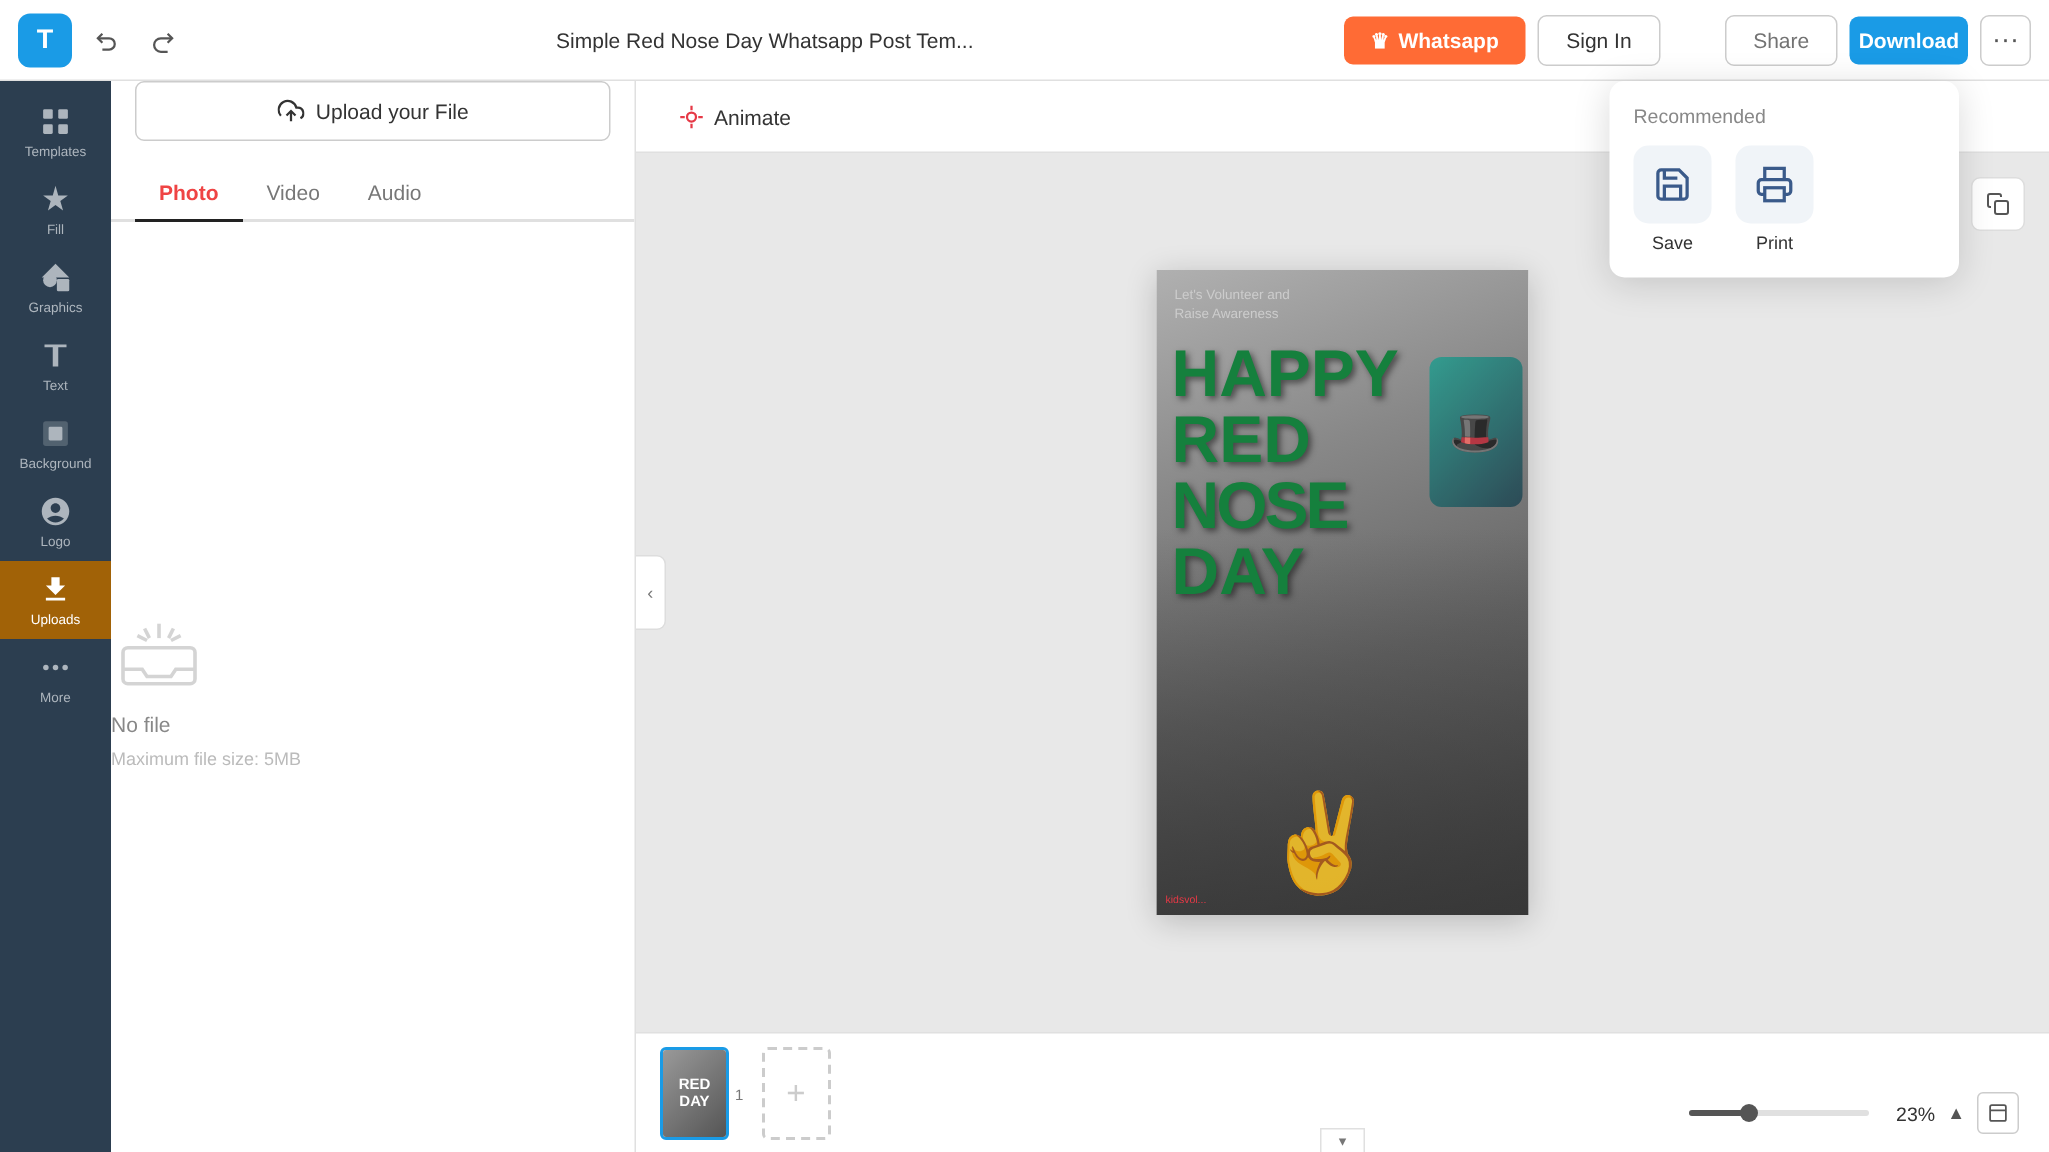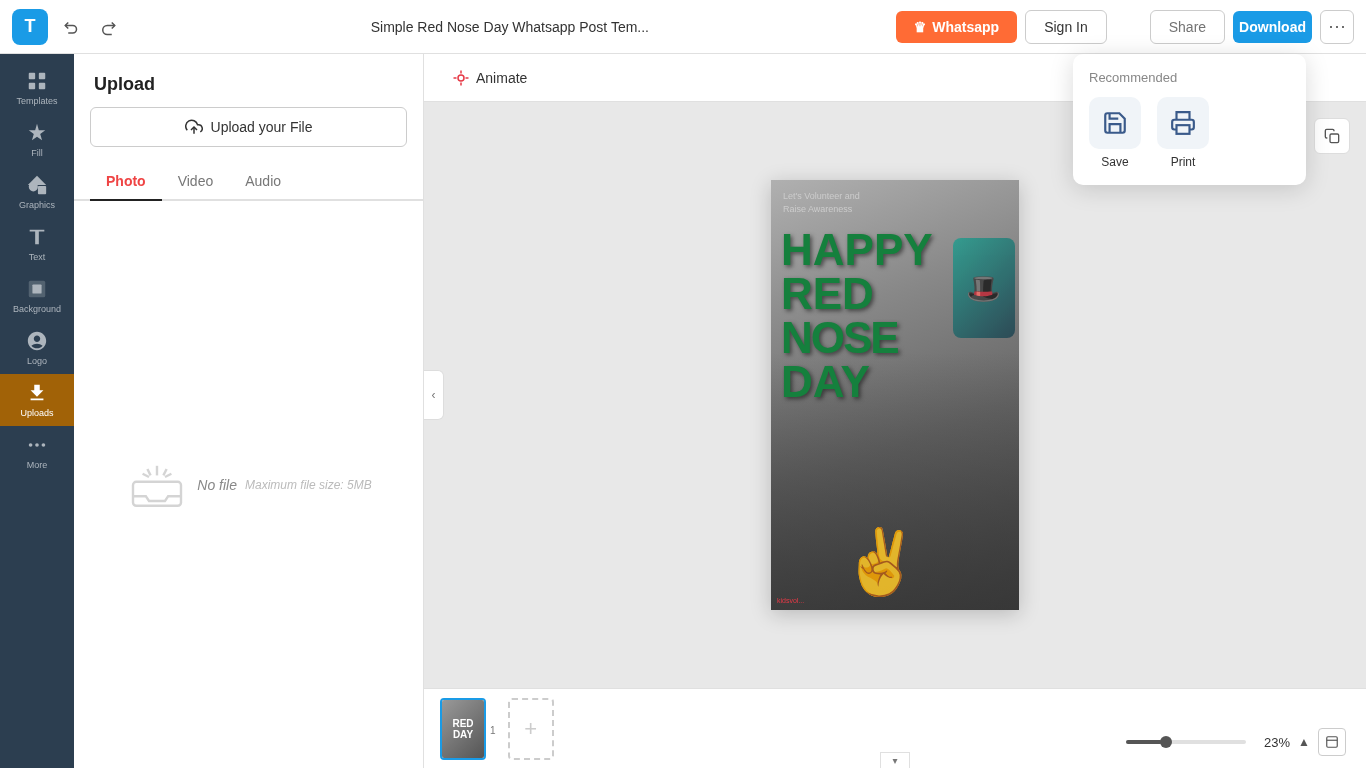--- a/index.html
+++ b/index.html
@@ -175,26 +175,25 @@
       margin-bottom: -2px;
     }
     .tab.active {
       color: #ef4444;
       border-bottom: 2px solid #222;
       font-weight: 700;
     }
     .panel-content {
       flex: 1;
       display: flex;
-      flex-direction: row;
-      align-items: center;
+      flex-direction: column;
+      align-items: flex-start;
       justify-content: center;
       color: #aaa;
       gap: 8px;
-      font-style: italic;
     }
     .no-file-icon {
       width: 64px; height: 64px;
       opacity: 0.5;
     }
     .no-file-text { font-size: 14px; color: #888; }
     .max-size-text { font-size: 12px; color: #bbb; }
 
     
     .canvas-area {
@@ -518,21 +517,20 @@
       <svg viewBox="0 0 24 24" fill="currentColor">
         <circle cx="5" cy="12" r="2"></circle>
           <circle cx="12" cy="12" r="2"></circle>
           <circle cx="19" cy="12" r="2"></circle>
       </svg>
       <span>More</span>
     </div>
   </div>
 
   <div class="panel">
-    <div class="panel-title">Upload</div>
     <button class="upload-btn">
       <svg viewBox="0 0 24 24" fill="none" stroke="currentColor" stroke-width="2" width="18" height="18">
         <polyline points="16 16 12 12 8 16"></polyline>
         <line x1="12" y1="12" x2="12" y2="21"></line>
         <path d="M20.39 18.39A5 5 0 0 0 18 9h-1.26A8 8 0 1 0 3 16.3"></path>
       </svg>
       <span>Upload your File</span>
     </button>
     <div class="tabs">
       <div class="tab active">Photo</div>

